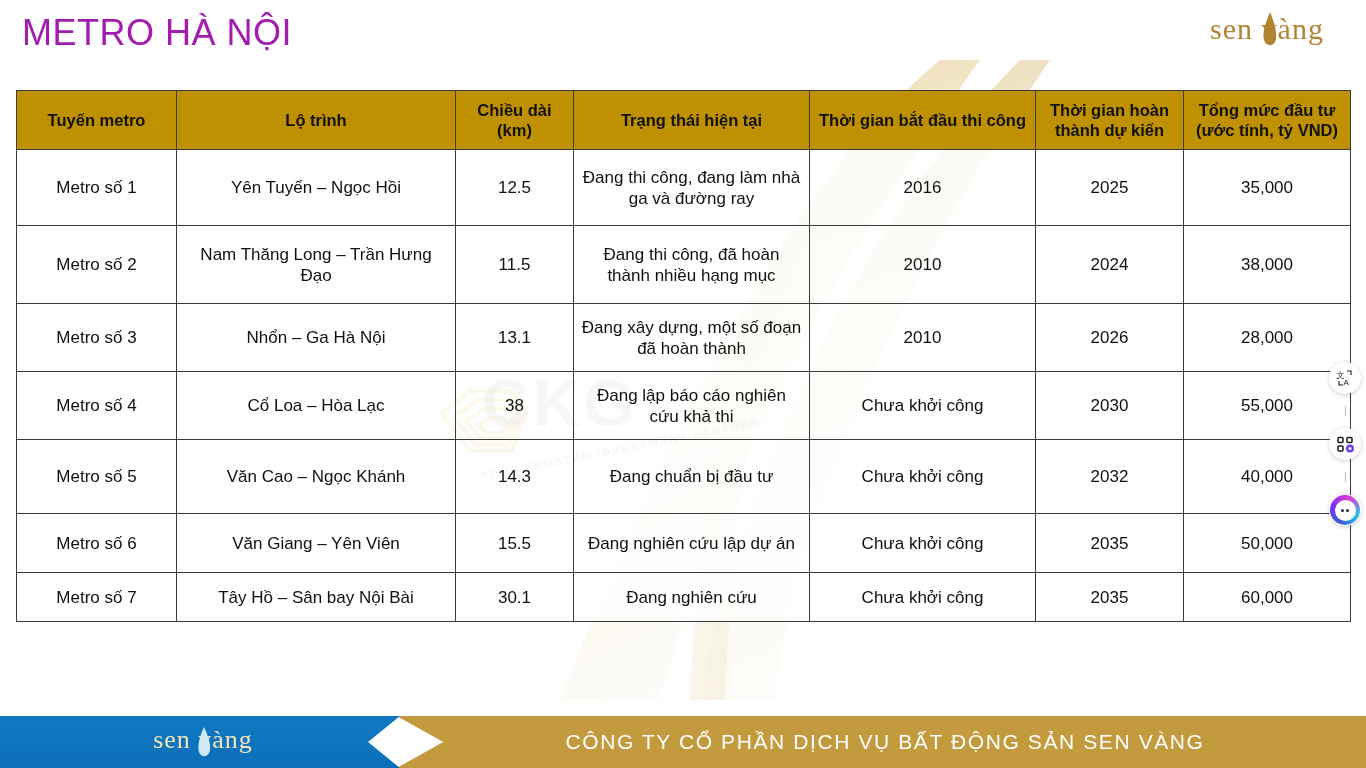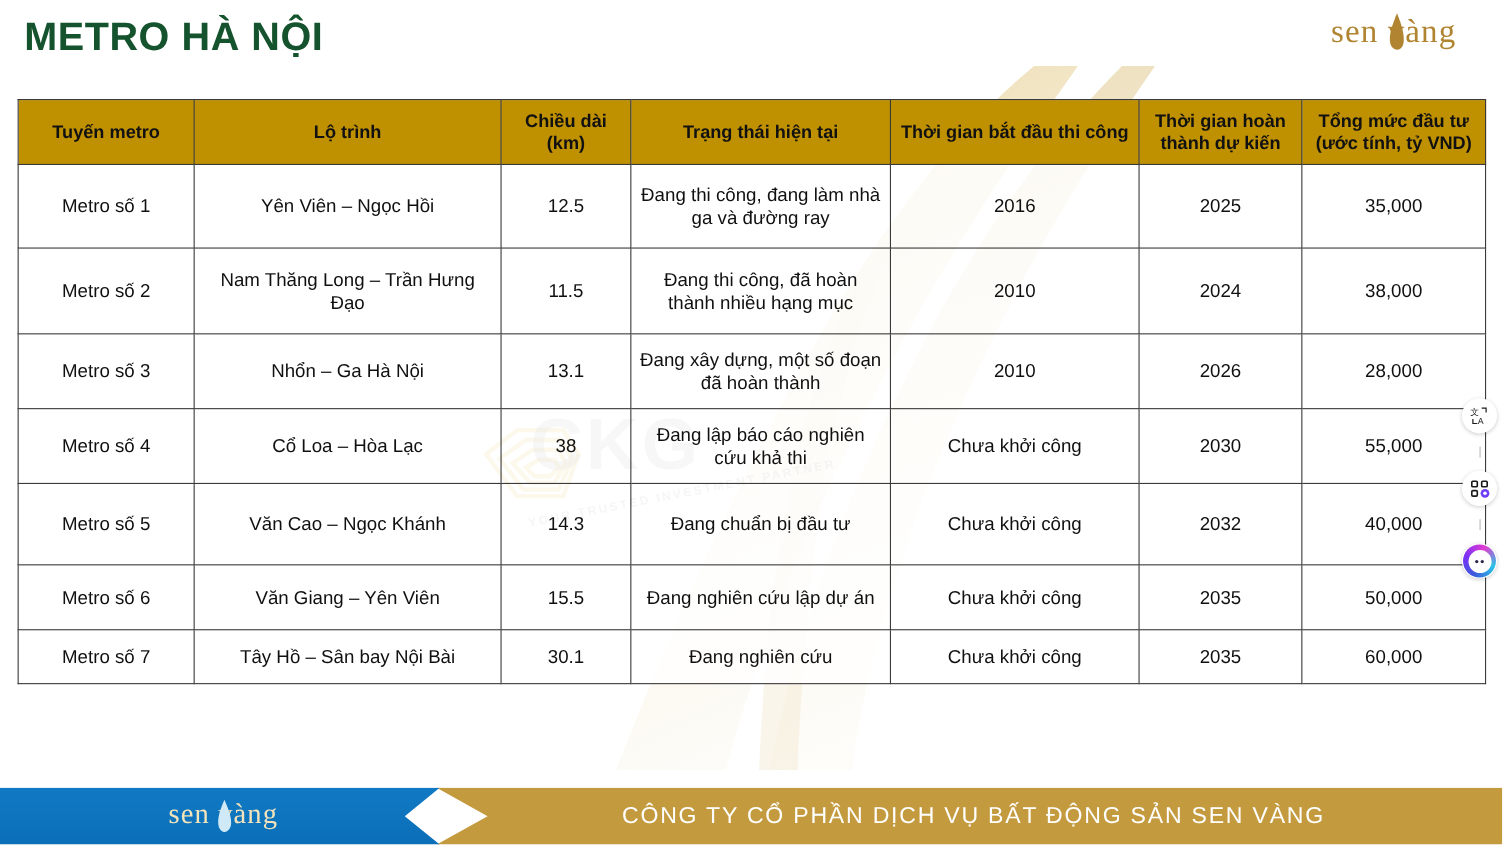--- a/index.html
+++ b/index.html
@@ -22,23 +22,23 @@
     left: 0; top: 0; width: 1366px; height: 700px;
     pointer-events: none;
     z-index: 0;
   }
 
   
   .page-title {
     position: absolute;
     left: 22px; top: 12px;
     font-size: 36px;
-    font-weight: 700;
+    font-weight: 400;
     letter-spacing: 0.5px;
-    color: #14532d;
+    color: #a21caf;
     z-index: 5;
     white-space: nowrap;
   }
   .brand-logo {
     position: absolute;
     right: 14px; top: 8px;
     width: 170px; height: 48px;
     z-index: 5;
   }
   .brand-logo .brand-text {
@@ -260,21 +260,21 @@
         <th class="c2">Chiều dài (km)</th>
         <th class="c3">Trạng thái hiện tại</th>
         <th class="c4">Thời gian bắt đầu thi công</th>
         <th class="c5">Thời gian hoàn thành dự kiến</th>
         <th class="c6">Tổng mức đầu tư (ước tính, tỷ VND)</th>
       </tr>
     </thead>
     <tbody>
       <tr class="r1">
         <td>Metro số 1</td>
-        <td>Yên Viên – Ngọc Hồi</td>
+        <td>Yên Tuyến – Ngọc Hồi</td>
         <td>12.5</td>
         <td>Đang thi công, đang làm nhà ga và đường ray</td>
         <td>2016</td>
         <td>2025</td>
         <td>35,000</td>
       </tr>
       <tr class="r2">
         <td>Metro số 2</td>
         <td>Nam Thăng Long – Trần Hưng Đạo</td>
         <td>11.5</td>

